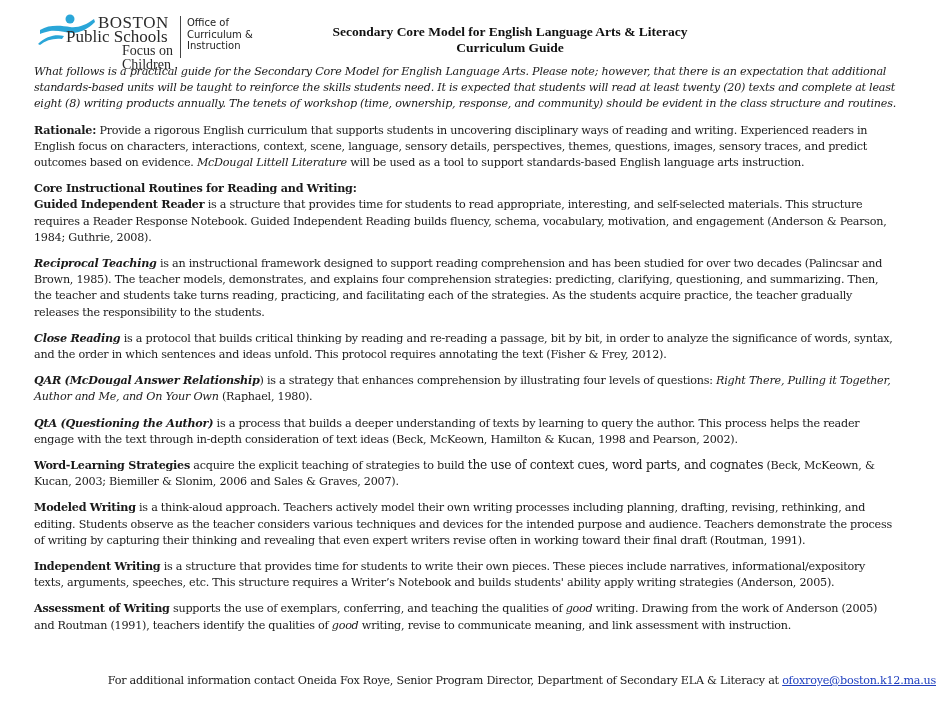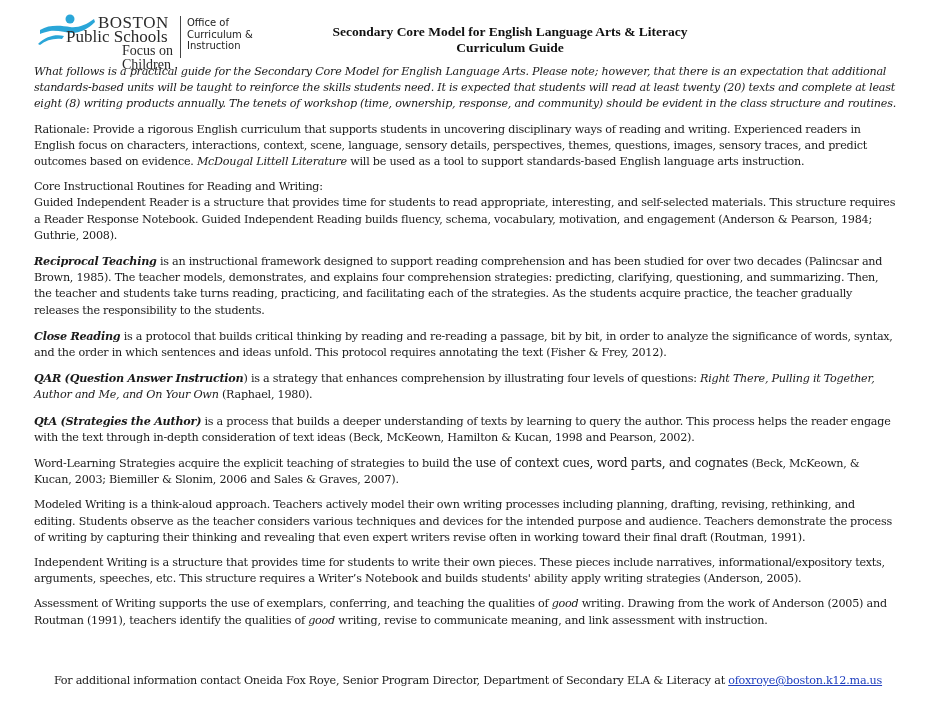--- a/index.html
+++ b/index.html
@@ -9,27 +9,27 @@
   .logo svg { position:absolute; left:0; top:0; }
   .logo-boston { position:absolute; left:62px; top:0px; font-family:"Liberation Serif", serif; font-size:17px; letter-spacing:0.5px; color:#2a2a2a; line-height:17px; }
   .logo-public { position:absolute; left:30px; top:14px; font-family:"Liberation Serif", serif; font-size:17px; color:#2a2a2a; line-height:17px;text-align:right; }
   .logo-focus { position:absolute; left:38px; top:30px; font-family:"Liberation Serif", serif; font-size:14px; color:#2a2a2a; line-height:14px;margin-left:48px; }
   .logo-divider { position:absolute; left:180px; top:16px; width:1px; height:42px; background:#444; }
   .office { position:absolute; left:187px; top:17px; font-family:"DejaVu Sans", sans-serif; font-size:10px; line-height:11.5px; color:#222; }
   .doc-title { position:absolute; left:0; top:24px; width:1020px; text-align:center; font-family:"Liberation Serif", serif; font-weight:bold; font-size:13.5px; line-height:16px; color:#111; }
   .content { position:absolute; left:34px; top:64px; width:862px; font-family:"DejaVu Serif", serif; font-size:11.2px; line-height:16.2px; letter-spacing:-0.25px; }
   .content p { margin:0 0 9px 0; }
   .intro { font-style:italic; }
-  .lead-b { font-weight:normal; }
+  .lead-b { font-weight:bold; }
   .lead-bi { font-weight:bold; font-style:italic; }
   .ital { font-style:italic; }
   .bigger { font-size:12.2px;text-align:center; }
-  .footer { position:absolute; left:0; top:674px; width:936px; text-align:center; font-family:"DejaVu Serif", serif; font-size:11.2px; letter-spacing:-0.25px; color:#1a1a1a; }
+  .footer { position:absolute; left:0; top:674px; width:936px; text-align:right; font-family:"DejaVu Serif", serif; font-size:11.2px; letter-spacing:-0.25px; color:#1a1a1a; }
   .footer a { color:#1f3fbf; text-decoration:underline; }
-  .heading-line { font-weight:normal; display:block; }
+  .heading-line { font-weight:bold; display:block; }
 </style>
 </head>
 <body>
 
 <div class="header">
   <div class="logo">
     <svg width="60" height="32" viewBox="0 0 60 32">
       <circle cx="34" cy="5" r="4.5" fill="#2aa6d8"></circle>
       <path d="M4 16 C 14 10, 26 12, 34 13 C 42 14, 50 11, 58 5 L 59 8 C 52 15, 44 19, 36 19 C 30 19, 22 16, 14 17 C 10 18, 6 19, 4 20 Z" fill="#2aa6d8"></path>
       <path d="M2 30 C 10 22, 20 20, 28 22 L 26 25 C 18 24, 10 26, 4 31 Z" fill="#2aa6d8"></path>
@@ -64,25 +64,25 @@
 
   <p>
     <span class="lead-bi">Reciprocal Teaching</span><span> is an instructional framework designed to support reading comprehension and has been studied for over two decades (Palincsar and Brown, 1985). The teacher models, demonstrates, and explains four comprehension strategies: predicting, clarifying, questioning, and summarizing. Then, the teacher and students take turns reading, practicing, and facilitating each of the strategies.  As the students acquire practice, the teacher gradually releases the responsibility to the students.</span>
   </p>
 
   <p>
     <span class="lead-bi">Close Reading</span><span> is a protocol that builds critical thinking by reading and re-reading a passage, bit by bit, in order to analyze the significance of words, syntax, and the order in which sentences and ideas unfold. This protocol requires annotating the text (Fisher &amp; Frey, 2012).</span>
   </p>
 
   <p>
-    <span class="lead-bi">QAR (Question Answer Instruction</span><span>)</span><span> is a strategy that enhances comprehension by illustrating four levels of questions: </span><span class="ital">Right There, Pulling it Together, Author and Me, and On Your Own</span><span> (Raphael, 1980).</span>
+    <span class="lead-bi">QAR (McDougal Answer Relationship</span><span>)</span><span> is a strategy that enhances comprehension by illustrating four levels of questions: </span><span class="ital">Right There, Pulling it Together, Author and Me, and On Your Own</span><span> (Raphael, 1980).</span>
   </p>
 
   <p>
-    <span class="lead-bi">QtA (Strategies the Author)</span><span> is a process that builds a deeper understanding of texts by learning to query the author. This process helps the reader engage with the text through in-depth consideration of text ideas (Beck, McKeown, Hamilton &amp; Kucan, 1998 and Pearson, 2002).</span>
+    <span class="lead-bi">QtA (Questioning the Author)</span><span> is a process that builds a deeper understanding of texts by learning to query the author. This process helps the reader engage with the text through in-depth consideration of text ideas (Beck, McKeown, Hamilton &amp; Kucan, 1998 and Pearson, 2002).</span>
   </p>
 
   <p>
     <span class="lead-b">Word-Learning Strategies</span><span> acquire the explicit teaching of strategies to build </span><span class="bigger">the use of context cues, word parts, and cognates</span><span> (Beck, McKeown, &amp; Kucan, 2003; Biemiller &amp; Slonim, 2006 and Sales &amp; Graves, 2007).</span>
   </p>
 
   <p>
     <span class="lead-b">Modeled Writing</span><span> is a think-aloud approach. Teachers actively model their own writing processes including planning, drafting, revising, rethinking, and editing.  Students observe as the teacher considers various techniques and devices for the intended purpose and audience. Teachers demonstrate the process of writing by capturing their thinking and revealing that even expert writers revise often in working toward their final draft (Routman, 1991).</span>
   </p>
 

